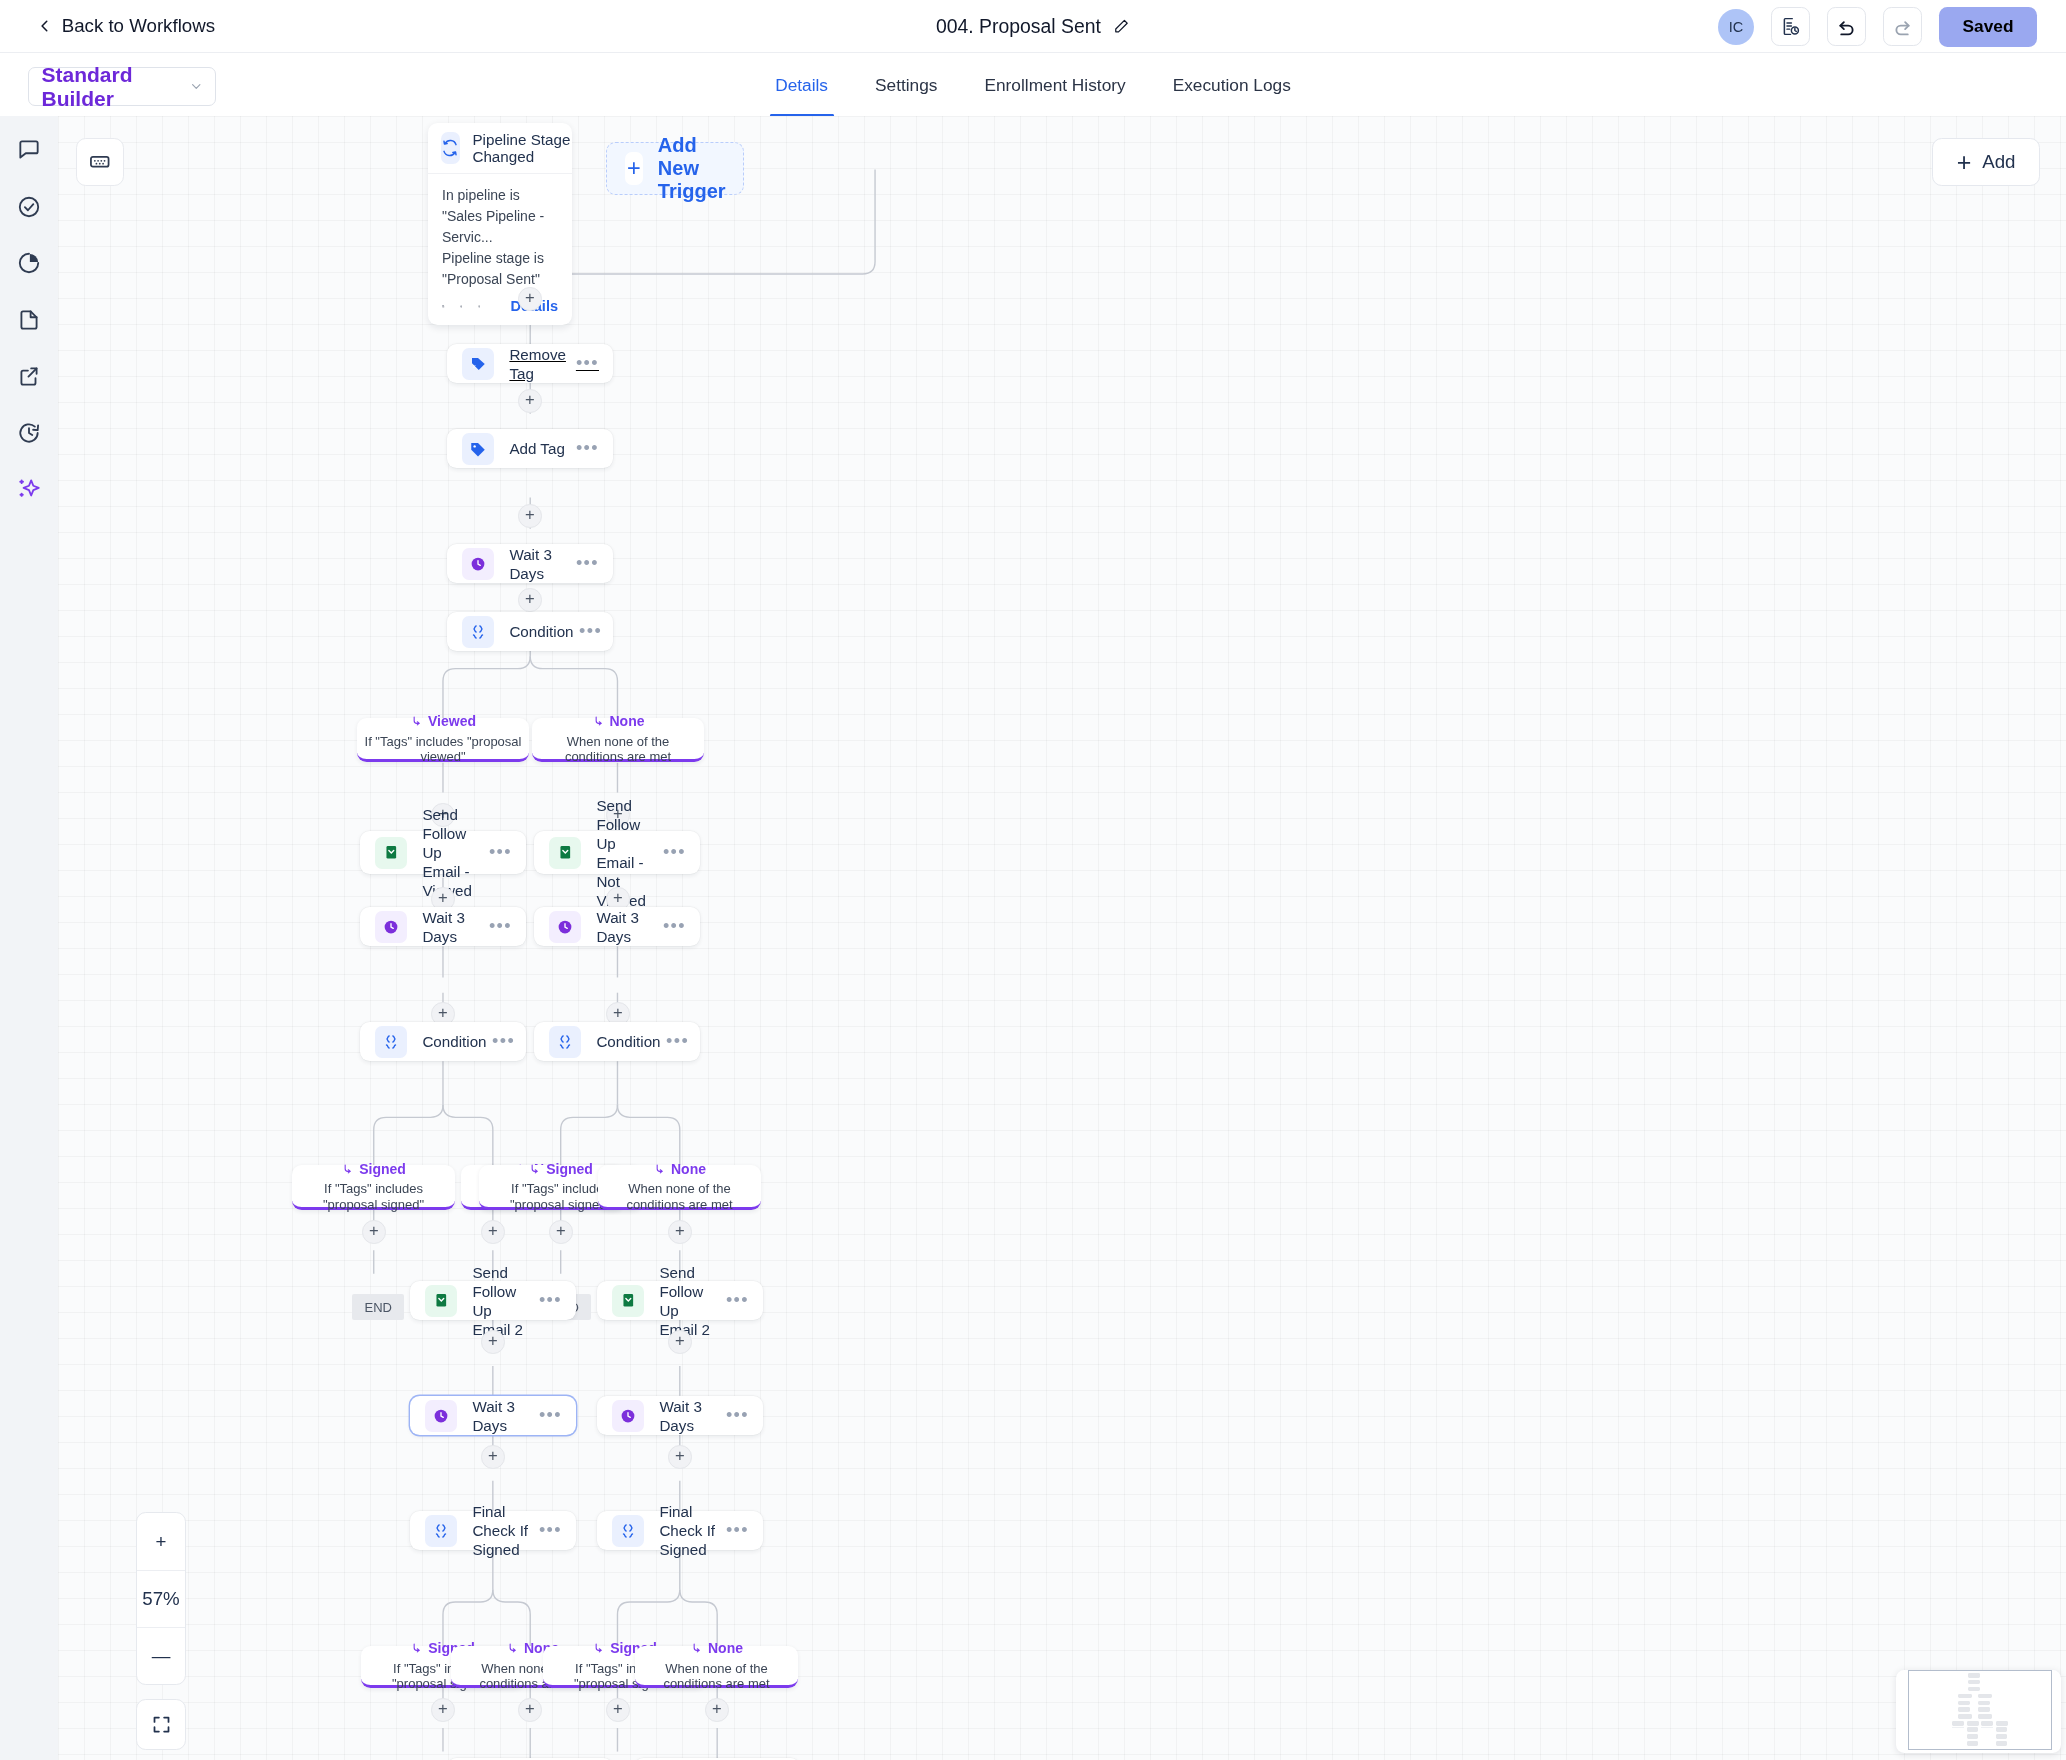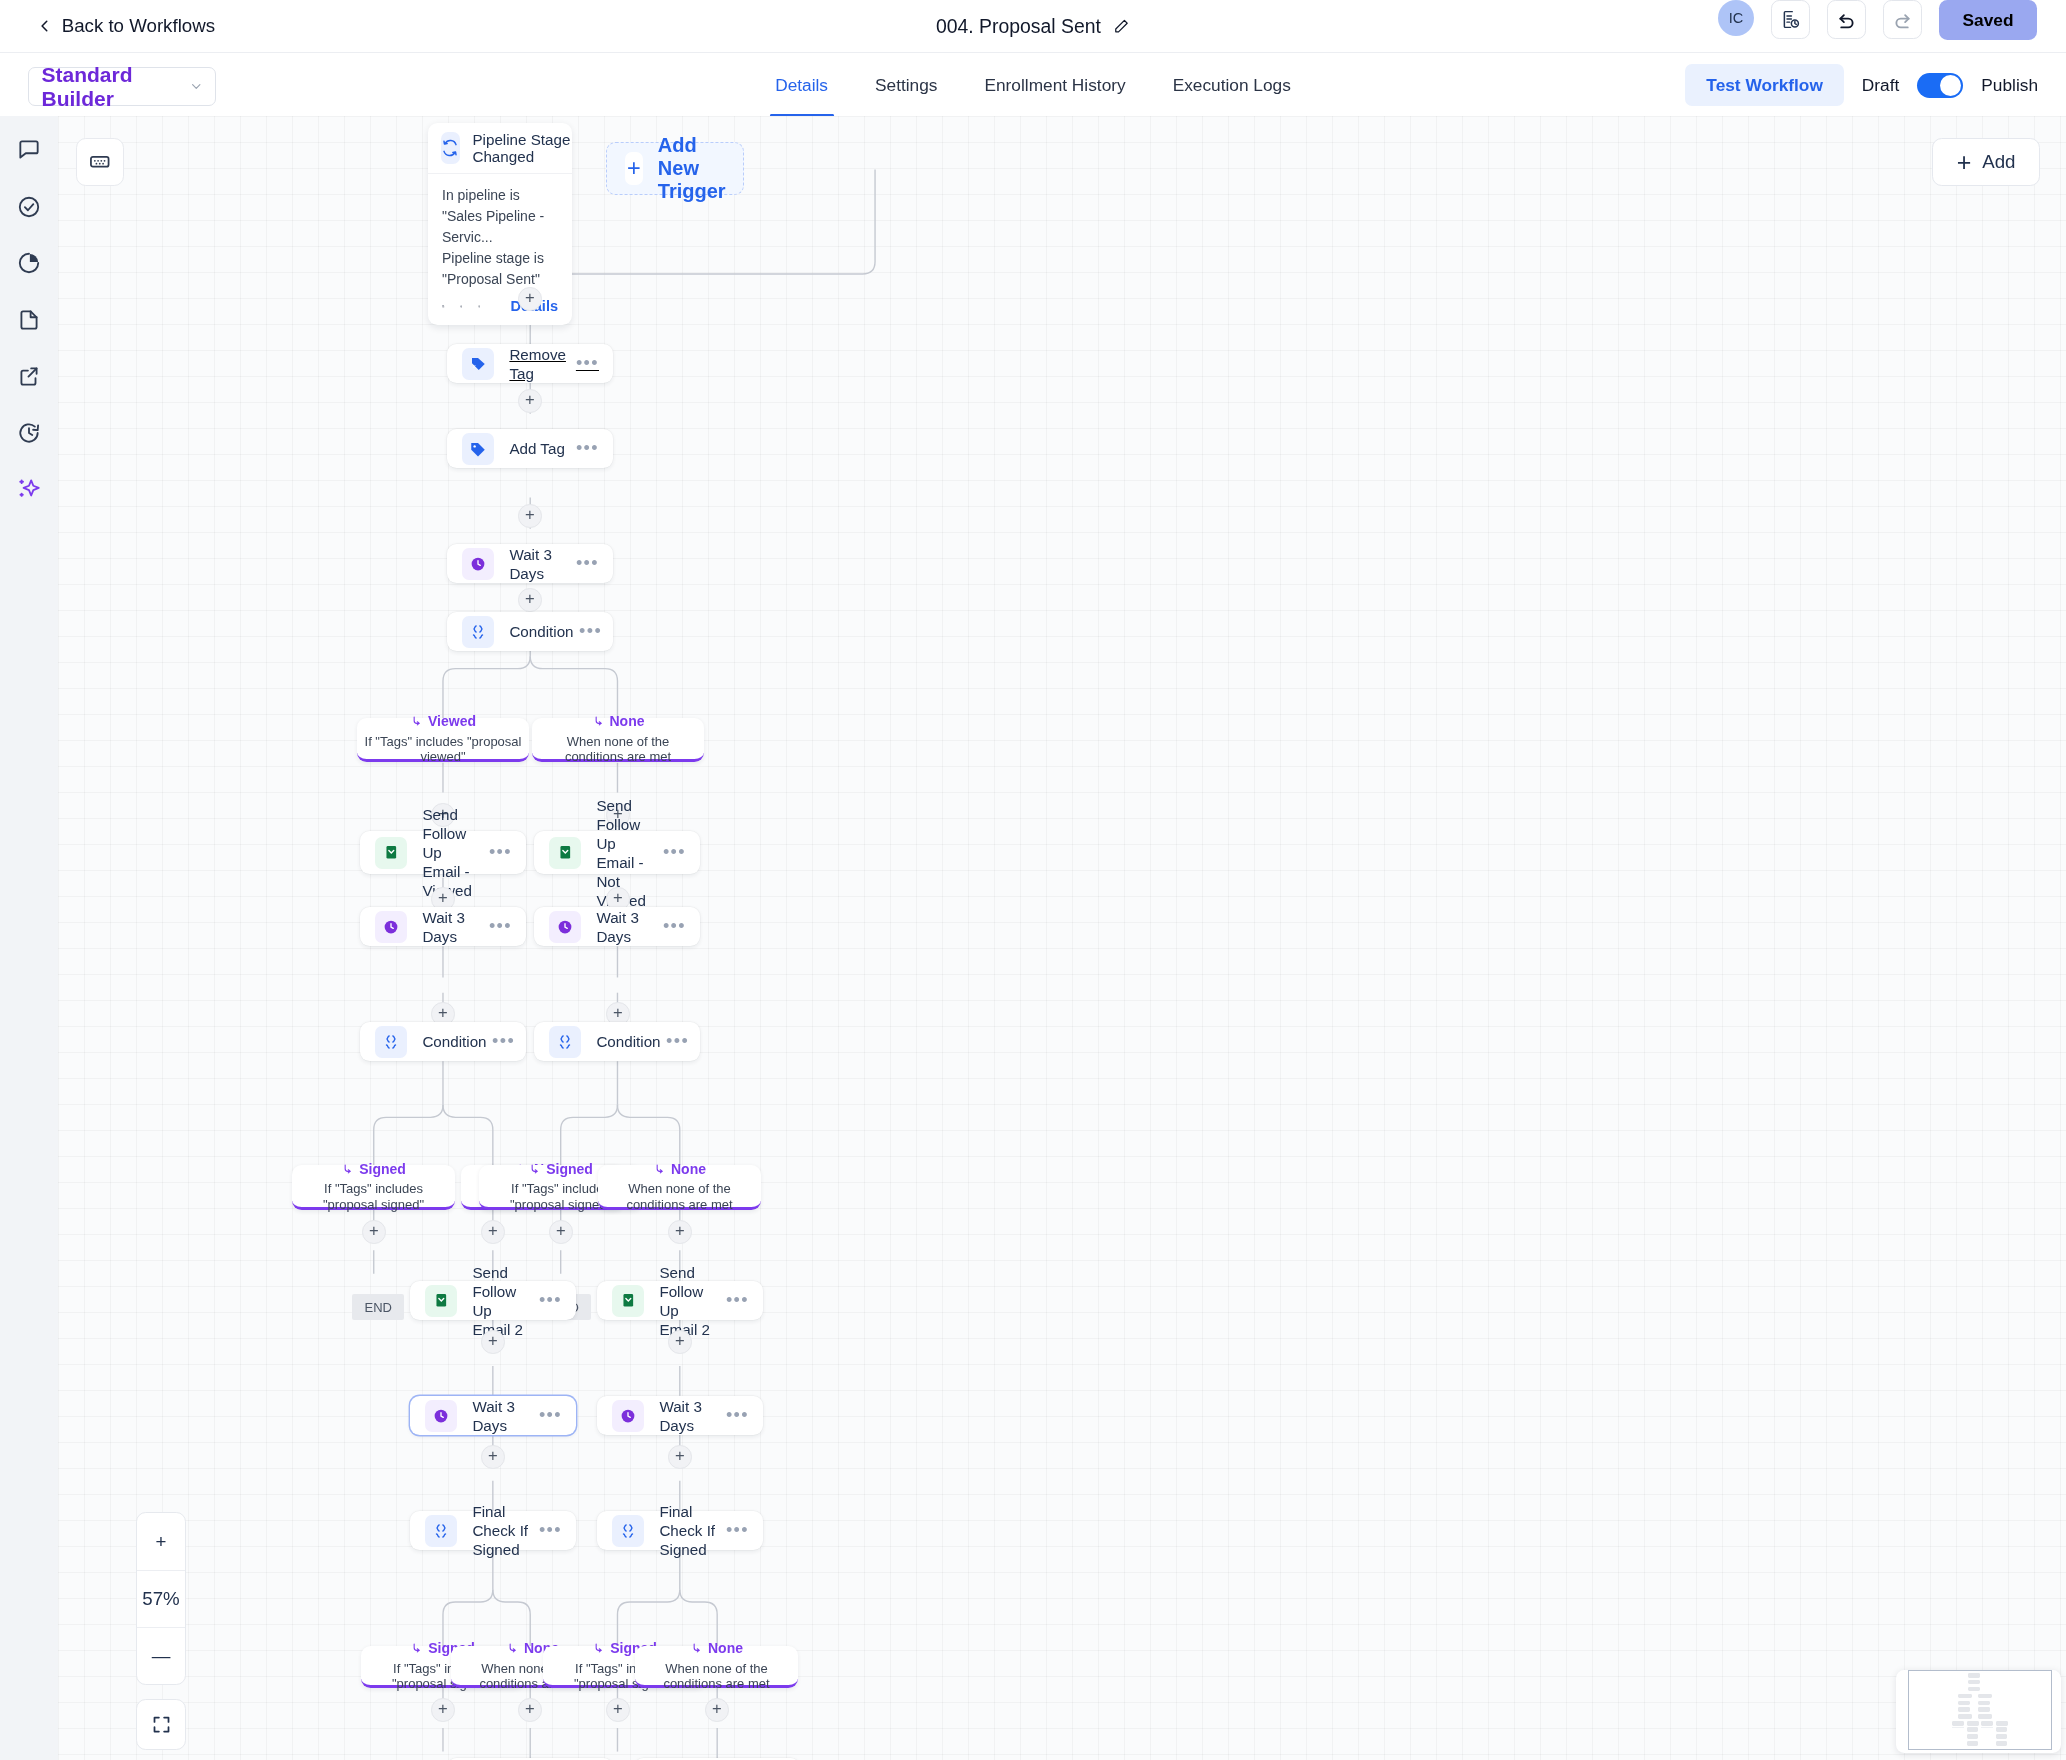--- a/index.html
+++ b/index.html
@@ -26,21 +26,21 @@
   .title-wrap {
     position: absolute; left: 0; right: 0; top: 0; height: 53px;
     display: flex; align-items: center; justify-content: center; gap: 12.5px;
     pointer-events: none;
   }
   .wf-title { font-size: 19.4px; color: #11182a; font-weight: 400; }
   .pencil { width: 16.6px; height: 16.6px; pointer-events: auto; cursor: pointer; }
 
   .top-right {
     position: absolute; right: 29px; top: 0; height: 53px;
-    display: flex; gap: 17px;
+    display: flex; align-items: center; gap: 17px;
   }
   .avatar {
     width: 36px; height: 36px; border-radius: 50%;
     background: #aec4f7; color: #22324e;
     display: flex; align-items: center; justify-content: center;
     font-size: 14.5px; font-weight: 500; cursor: pointer;
   }
   .icon-btn {
     width: 39px; height: 39px; border: 0.7px solid #e3e6ec; border-radius: 8.3px;
     background: #fff; display: flex; align-items: center; justify-content: center;
@@ -305,28 +305,20 @@
     </svg>
   </div>
 
   <div class="tabs">
     <div class="tab active">Details</div>
     <div class="tab">Settings</div>
     <div class="tab">Enrollment History</div>
     <div class="tab">Execution Logs</div>
   </div>
 
-  <div class="subbar-right">
-    <button class="test-wf">Test Workflow</button>
-    <span class="pub-label">Draft</span>
-    <div class="toggle">
-        <div class="knob"></div>
-      </div>
-    <span class="pub-label">Publish</span>
-  </div>
 </div>
 
 <div class="rail">
   <svg class="rail-ico" viewBox="0 0 24 24" fill="none" stroke="#2f3b51" stroke-width="1.7" stroke-linecap="round" stroke-linejoin="round">
     <path d="M4 5.5A1.5 1.5 0 0 1 5.5 4h13A1.5 1.5 0 0 1 20 5.5v8a1.5 1.5 0 0 1-1.5 1.5H9l-5 4z"></path>
   </svg>
   <svg class="rail-ico" viewBox="0 0 24 24" fill="none" stroke="#2f3b51" stroke-width="1.7" stroke-linecap="round" stroke-linejoin="round">
     <circle cx="12" cy="12" r="8.5"></circle>
       <polyline points="8.2 12.2 11 15 16 9.4"></polyline>
   </svg>

